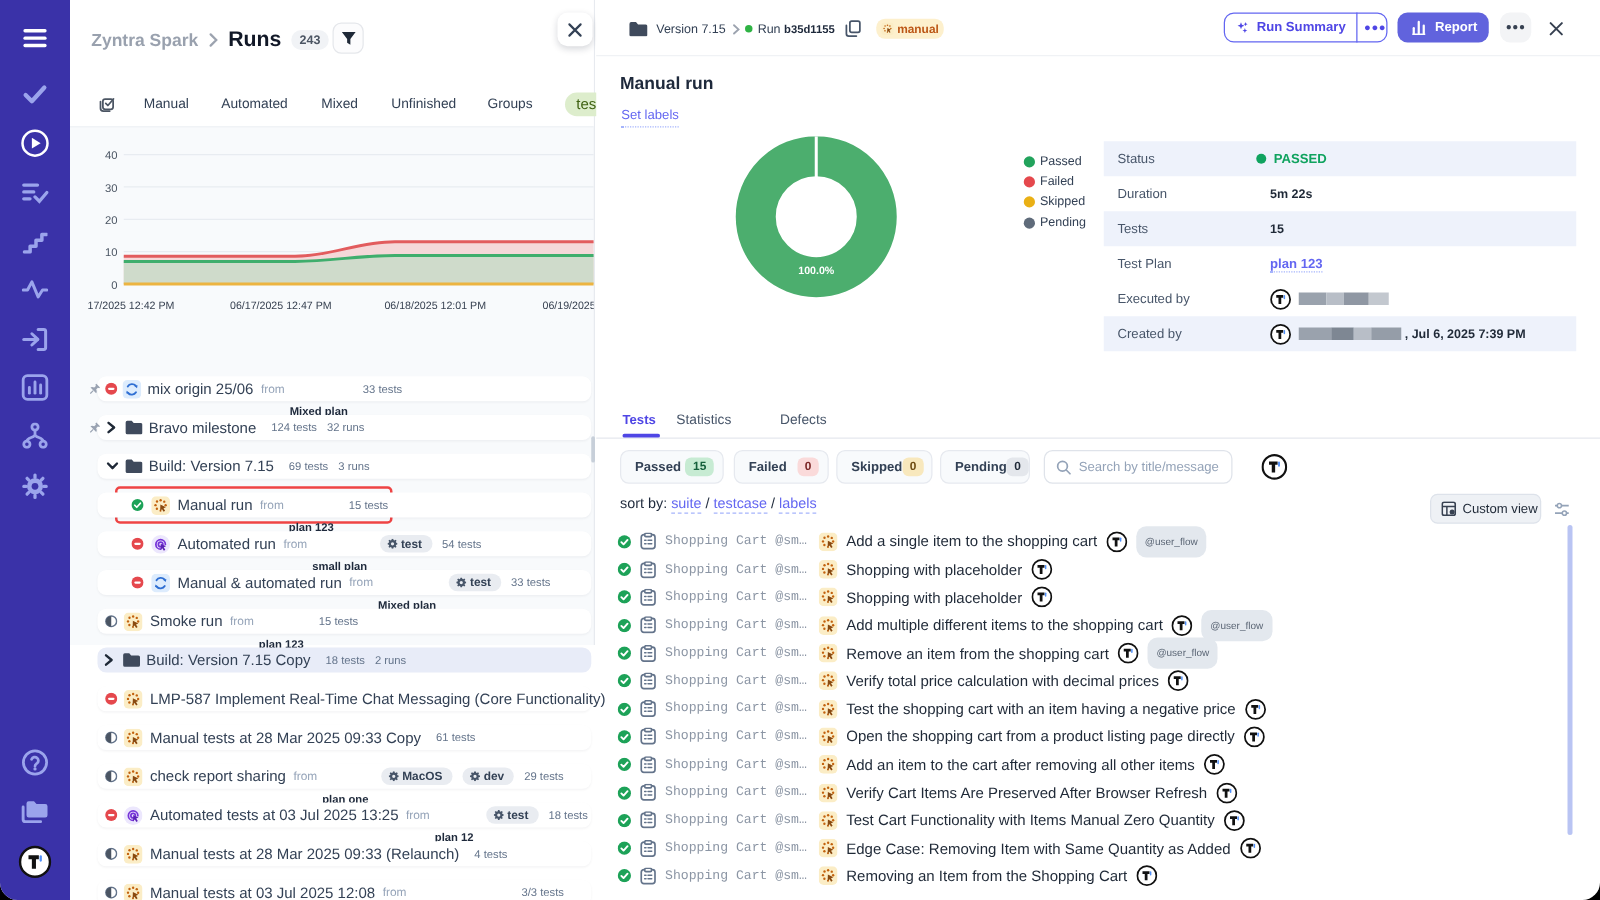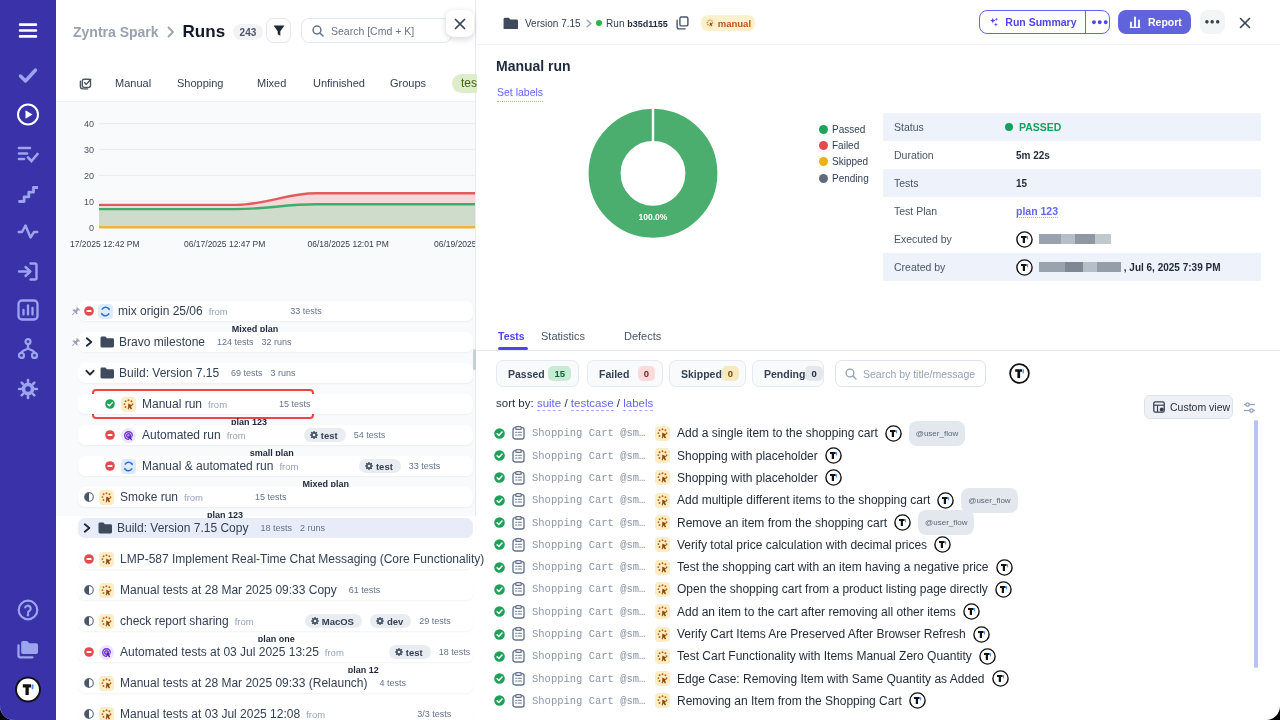--- a/index.html
+++ b/index.html
@@ -128,37 +128,30 @@
       <span class="crumb-main">Runs</span>
       <span class="badge243">243</span>
     </div>
 
     <div class="abs" style="left:210px; top:18px; width:25px; height:25px; background:#fcfcfd; border:1px solid #e5e7eb; border-radius:7px;">
       <svg class="abs" style="left:6px; top:6px;" width="12" height="12" viewBox="0 0 12 12">
           <path d="M0.5 0.5 h11 L7.3 6.2 v4.6 l-2.6 -1.6 V6.2 Z" fill="#1f2937"></path>
         </svg>
     </div>
 
-    <div class="abs" style="left:245px; top:18px; width:151px; height:25px; background:#fff; border:1px solid #e2e8f0; border-radius:8px; display:flex; align-items:center; padding-left:10px; gap:7px;">
-      <svg width="12" height="12" viewBox="0 0 12 12">
-          <circle cx="5" cy="5" r="3.9" stroke="#64748b" stroke-width="1.5" fill="none"></circle>
-          <line x1="8" y1="8" x2="11" y2="11" stroke="#64748b" stroke-width="1.5" stroke-linecap="round"></line>
-        </svg>
-      <span style="font-size:10.5px; color:#6b7280;">Search [Cmd + K]</span>
-    </div>
 
     <svg class="abs" style="left:23px; top:76px;" width="13" height="14" viewBox="0 0 13 14">
         <g stroke="#4b5563" stroke-width="1.4" fill="none" stroke-linecap="round" stroke-linejoin="round">
           <rect x="3.3" y="3.2" width="8.2" height="8.2" rx="1.8"></rect>
           <path d="M1.4 5.2 v5.4 a2.3 2.3 0 0 0 2.3 2.3 h5"></path>
           <path d="M5.6 6.7 l1.7 1.7 L11.8 3.2"></path>
         </g>
       </svg>
     <span class="abs tabtxt" style="left:59px; top:77px;">Manual</span>
-    <span class="abs tabtxt" style="left:121px; top:77px;">Shopping</span>
+    <span class="abs tabtxt" style="left:121px; top:77px;">Automated</span>
     <span class="abs tabtxt" style="left:201px; top:77px;">Mixed</span>
     <span class="abs tabtxt" style="left:257px; top:77px;">Unfinished</span>
     <span class="abs tabtxt" style="left:334px; top:77px;">Groups</span>
     <span class="abs" style="left:396px; top:74px; width:34px; height:19px; background:#ddedcc; border-radius:10px; color:#3f6212; font-size:12px; font-weight:500; padding:2px 0 0 9px;">tes</span>
 
     <svg class="abs" style="left:0; top:103px;" width="419" height="150" viewBox="0 0 419 150">
       <g stroke="#e8ecf1" stroke-width="1">
         <line x1="43" y1="20.6" x2="419" y2="20.6"></line>
         <line x1="43" y1="46.5" x2="419" y2="46.5"></line>
         <line x1="43" y1="72.4" x2="419" y2="72.4"></line>

